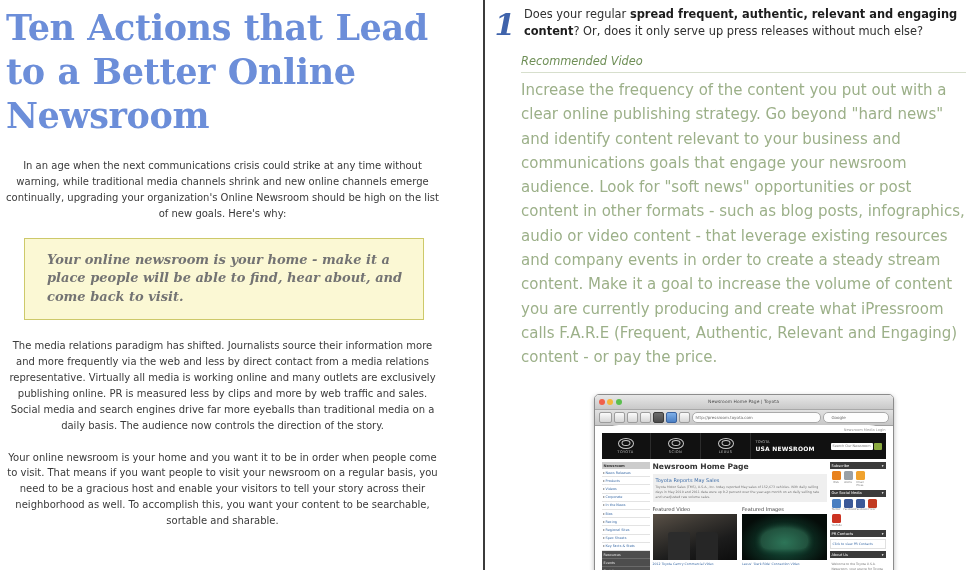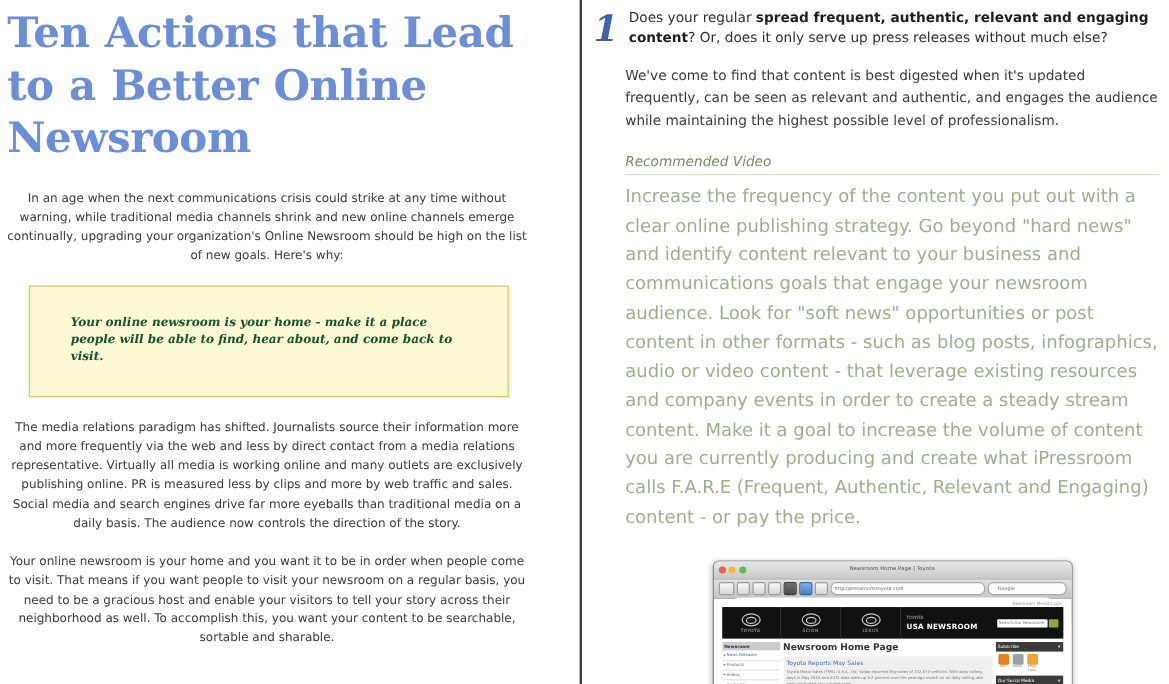--- a/index.html
+++ b/index.html
@@ -68,24 +68,24 @@
     border: 1px solid #cdc96a;
     box-sizing: border-box;
     margin: 4px 0 18px 18px;
     width: 400px;
     padding: 12px 20px 13px 22px;
   }
   .callout-text {
     font-family: "DejaVu Serif", serif;
     font-style: italic;
     font-weight: bold;
-    font-size: 10px;
+    font-size: 13px;
     line-height: 1.42;
-    color: #14532d;
-    margin: 12px;
+    color: #737373;
+    margin: 0;
   }
 
   
   .item {
     position: relative;
     min-height: 48px;
   }
   .item-number {
     position: absolute;
     left: -30px;
@@ -343,21 +343,20 @@
   <div class="col-right">
 
     <div class="item">
       <div class="item-number">1</div>
 
       <p class="item-question">
         <span>Does your regular </span><b>spread frequent, authentic, relevant and engaging content</b><span>? Or, does it only serve up press releases without much else?</span>
       </p>
     </div>
 
-    <p class="item-answer">We've come to find that content is best digested when it's updated frequently, can be seen as relevant and authentic, and engages the audience while maintaining the highest possible level of professionalism.</p>
 
     <p class="rec-label">Recommended Video</p>
     <div class="rec-rule"></div>
     <p class="rec-text">Increase the frequency of the content you put out with a clear online publishing strategy. Go beyond "hard news" and identify content relevant to your business and communications goals that engage your newsroom audience. Look for "soft news" opportunities or post content in other formats - such as blog posts, infographics, audio or video content - that leverage existing resources and company events in order to create a steady stream content. Make it a goal to increase the volume of content you are currently producing and create what iPressroom calls F.A.R.E (Frequent, Authentic, Relevant and Engaging) content - or pay the price.</p>
 
     <div class="figure">
       <div class="figure-shot">
 
         <div class="mac-titlebar">
           <div class="mac-dots">

